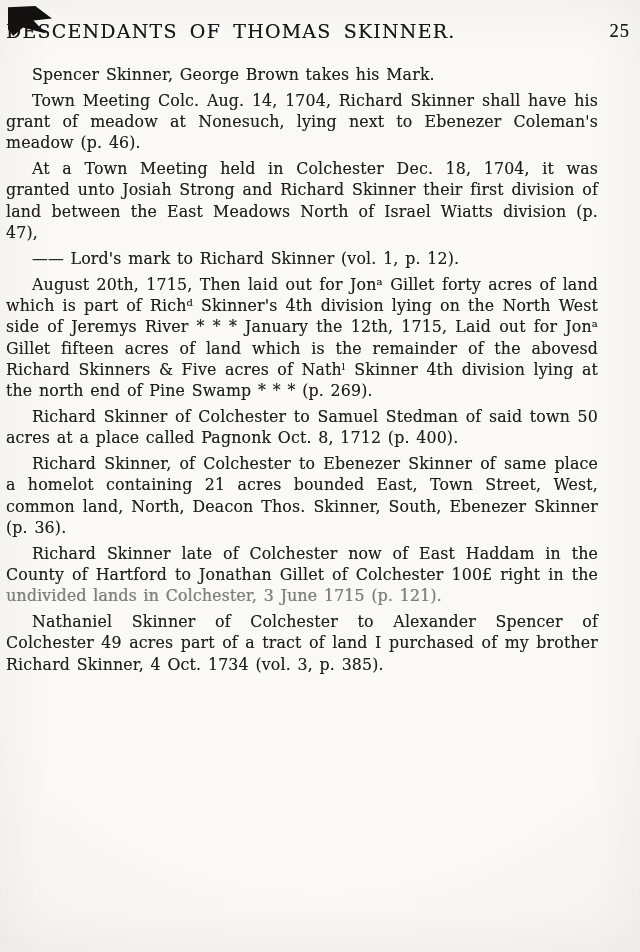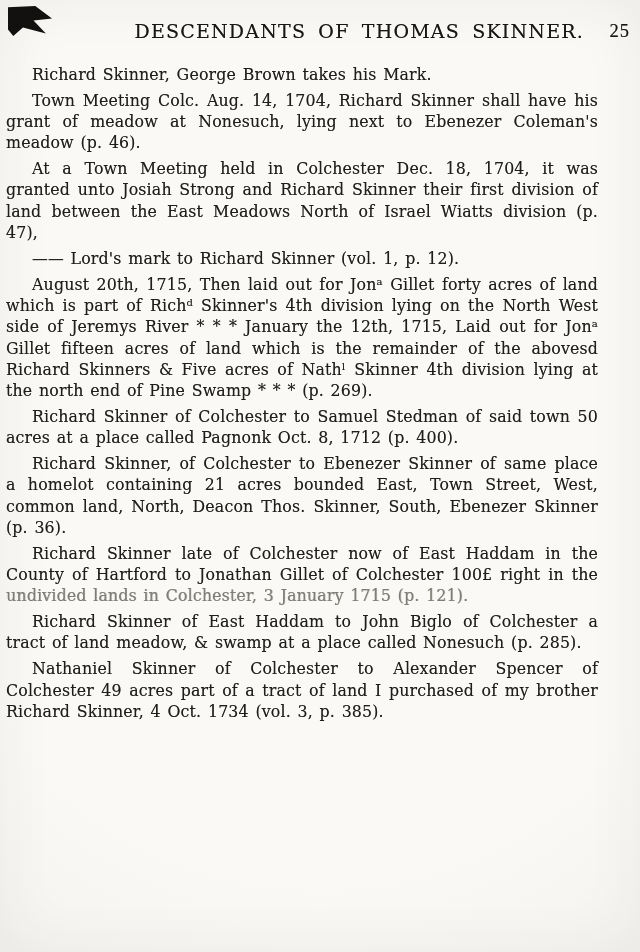--- a/index.html
+++ b/index.html
@@ -26,21 +26,21 @@
     clip-path: polygon(0 4%, 62% 0, 100% 42%, 58% 48%, 86% 92%, 34% 72%, 12% 100%, 0 78%);
     filter: blur(0.3px);
   }
   .page-header {
     position: absolute;
     top: 20px; left: 6px; right: 56px;
     height: 28px;
   }
   .page-title {
     display: block;
-    text-align: right;
+    text-align: left;
     font-size: 19px;
     letter-spacing: 1.2px;
     word-spacing: 5px;
     color: #181716;
     text-shadow: 0 0 0.5px rgba(25,22,20,0.55);
   }
   .page-number {
     position: absolute;
     right: -46px; top: 1px;
     font-size: 18.5px;
@@ -78,26 +78,25 @@
 <div class="page">
 
   <div class="ink-mark"></div>
 
   <div class="page-header">
     <span class="page-title">DESCENDANTS OF THOMAS SKINNER.</span>
     <span class="page-number">25</span>
   </div>
 
   <div class="page-body">
-    <p>Richard Skinner, George Brown takes his Mark.</p>
+    <p>Spencer Skinner, George Brown takes his Mark.</p>
     <p>Town Meeting Colc. Aug. 14, 1704, Richard Skinner shall have his grant of meadow at Nonesuch, lying next to Ebenezer Coleman's meadow (p. 46).</p>
     <p>At a Town Meeting held in Colchester Dec. 18, 1704, it was granted unto Josiah Strong and Richard Skinner their first division of land between the East Meadows North of Israel Wiatts division (p. 47),</p>
     <p>—— Lord's mark to Richard Skinner (vol. 1, p. 12).</p>
     <p>August 20th, 1715, Then laid out for Jonᵃ Gillet forty acres of land which is part of Richᵈ Skinner's 4th division lying on the North West side of Jeremys River * * * January the 12th, 1715, Laid out for Jonᵃ Gillet fifteen acres of land which is the remainder of the abovesd Richard Skinners &amp; Five acres of Nathˡ Skinner 4th division lying at the north end of Pine Swamp * * * (p. 269).</p>
     <p>Richard Skinner of Colchester to Samuel Stedman of said town 50 acres at a place called Pagnonk Oct. 8, 1712 (p. 400).</p>
     <p>Richard Skinner, of Colchester to Ebenezer Skinner of same place a homelot containing 21 acres bounded East, Town Street, West, common land, North, Deacon Thos. Skinner, South, Ebenezer Skinner (p. 36).</p>
-    <p><span>Richard Skinner late of Colchester now of East Haddam in the County of Hartford to Jonathan Gillet of Colchester 100£ right in the </span><span class="faded">undivided lands in Colchester, 3 January 1715 (p. 121).</span></p>
-    <p>Richard Skinner of East Haddam to John Biglo of Colchester a tract of land meadow, &amp; swamp at a place called Nonesuch (p. 285).</p>
+    <p><span>Richard Skinner late of Colchester now of East Haddam in the County of Hartford to Jonathan Gillet of Colchester 100£ right in the </span><span class="faded">undivided lands in Colchester, 3 June 1715 (p. 121).</span></p>
     <p>Nathaniel Skinner of Colchester to Alexander Spencer of Colchester 49 acres part of a tract of land I purchased of my brother Richard Skinner, 4 Oct. 1734 (vol. 3, p. 385).</p>
 
   </div>
 
 </div>
 
 </body></html>

